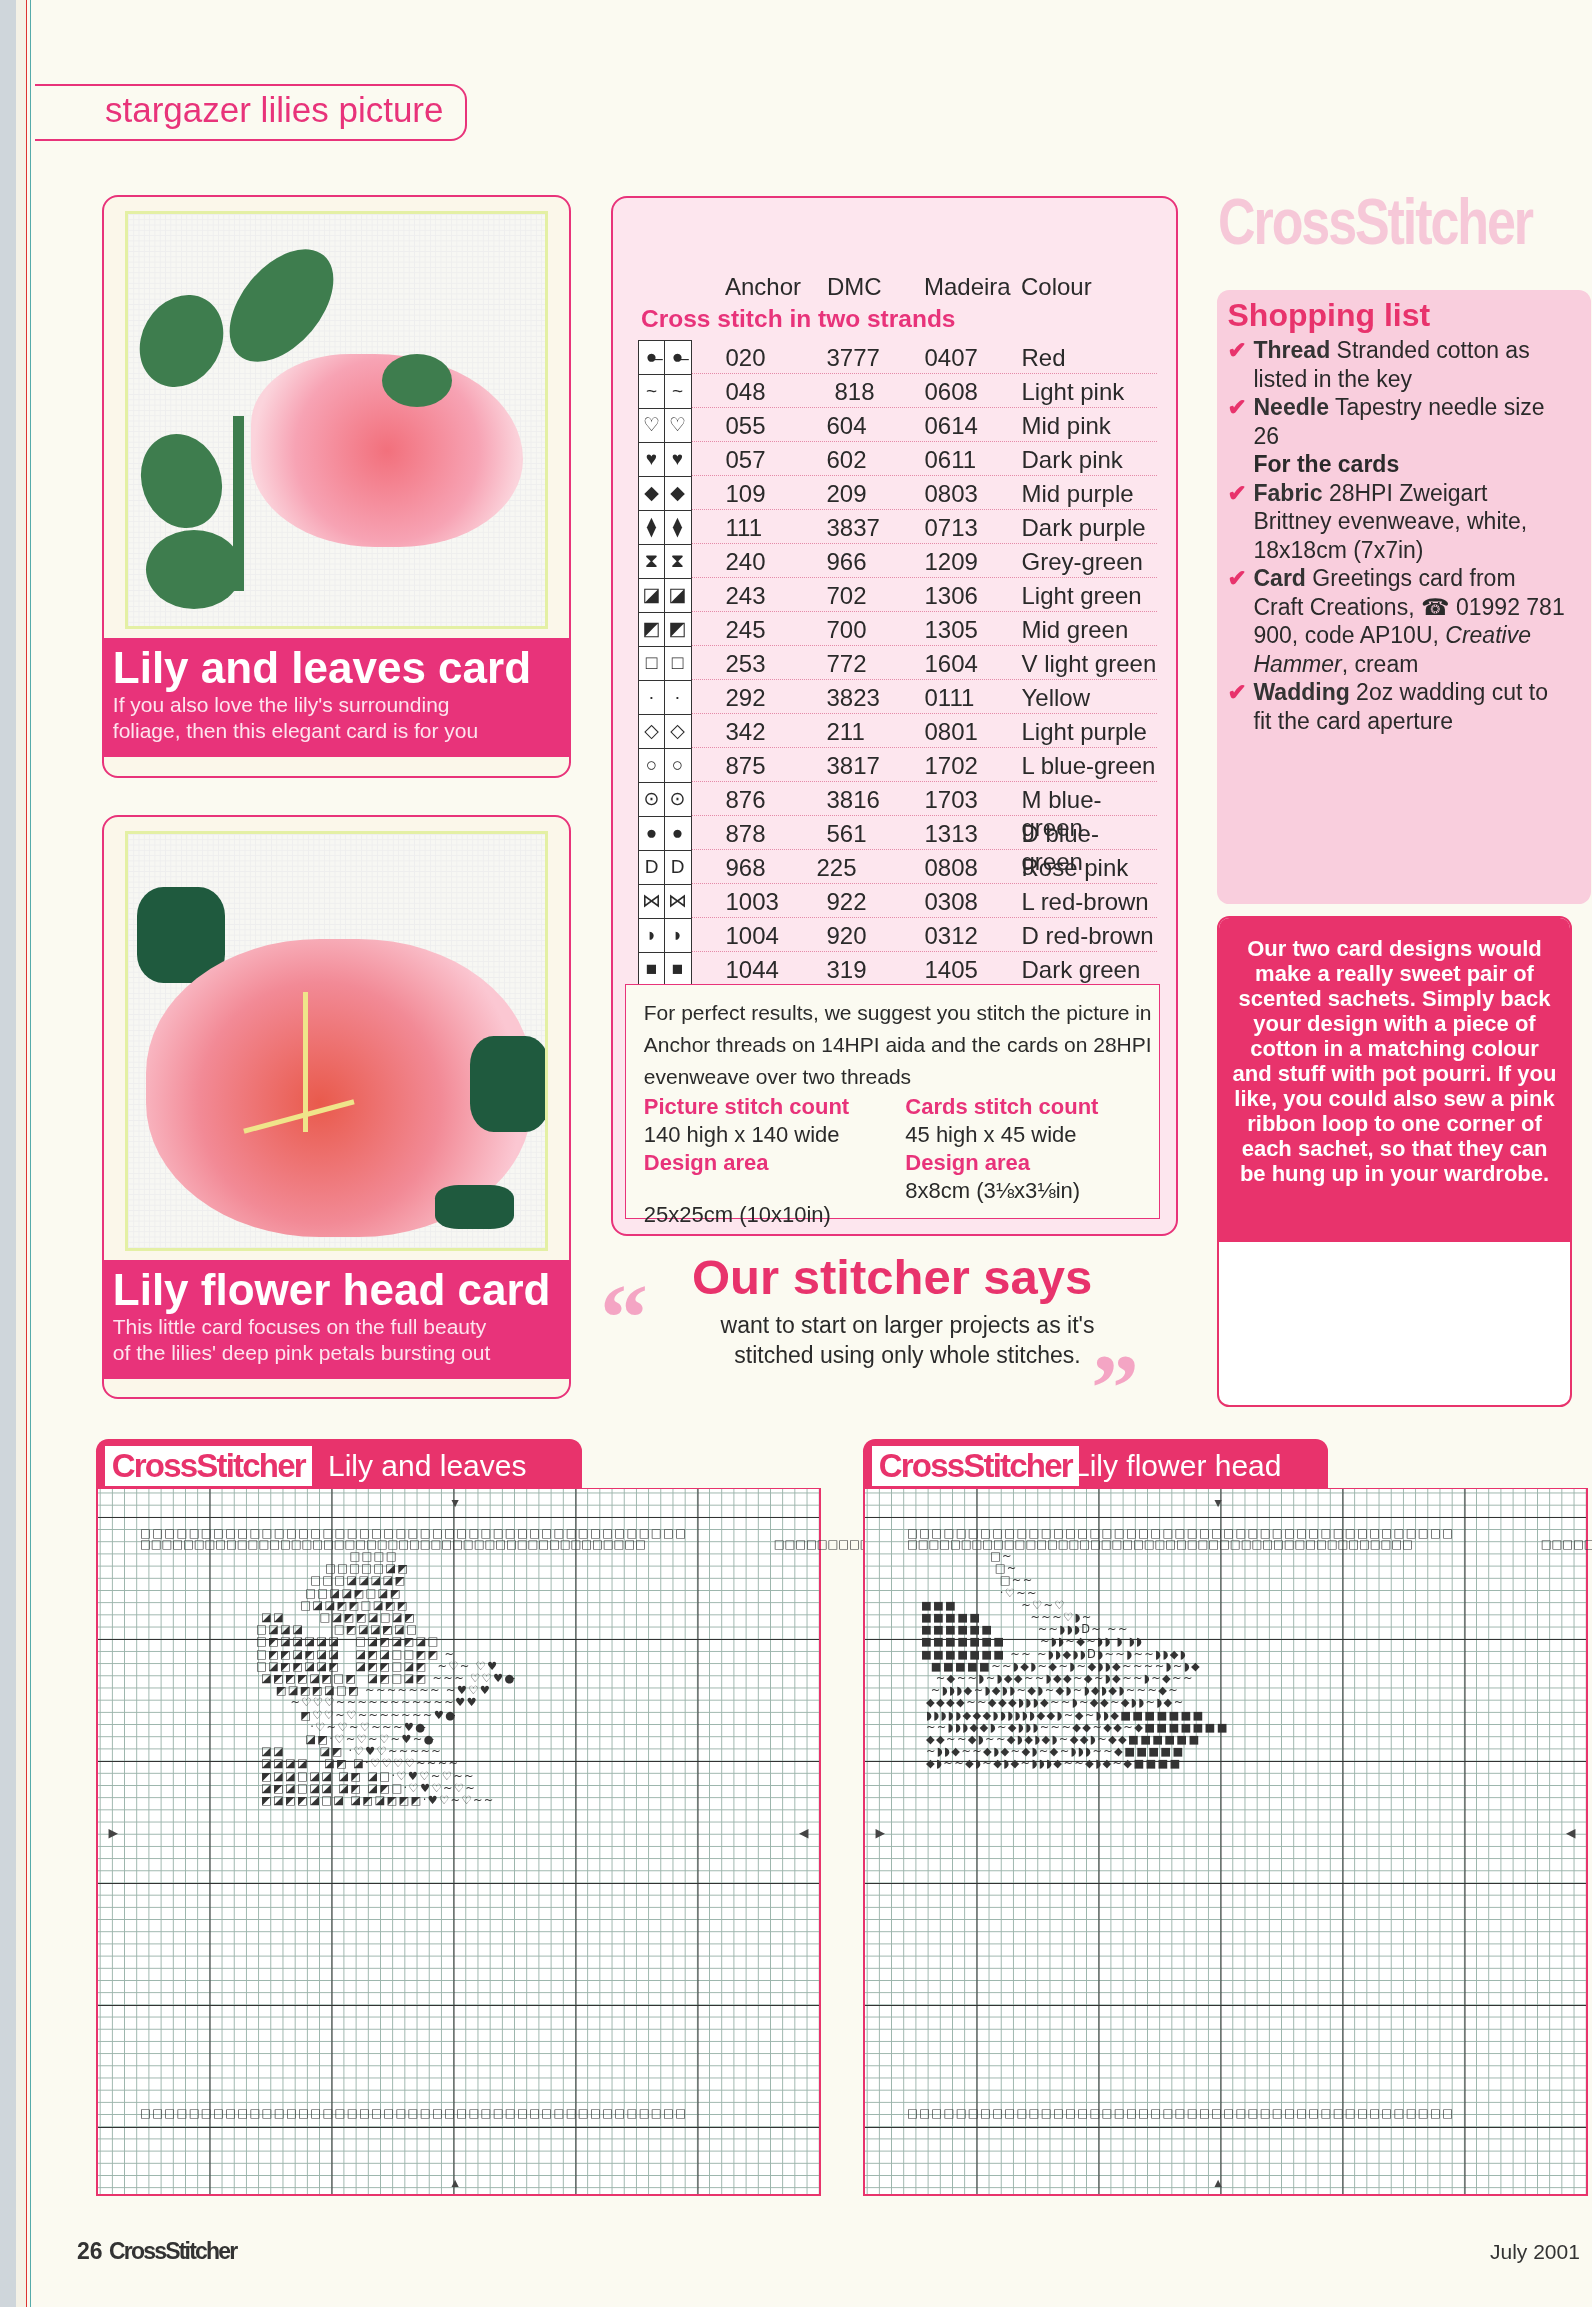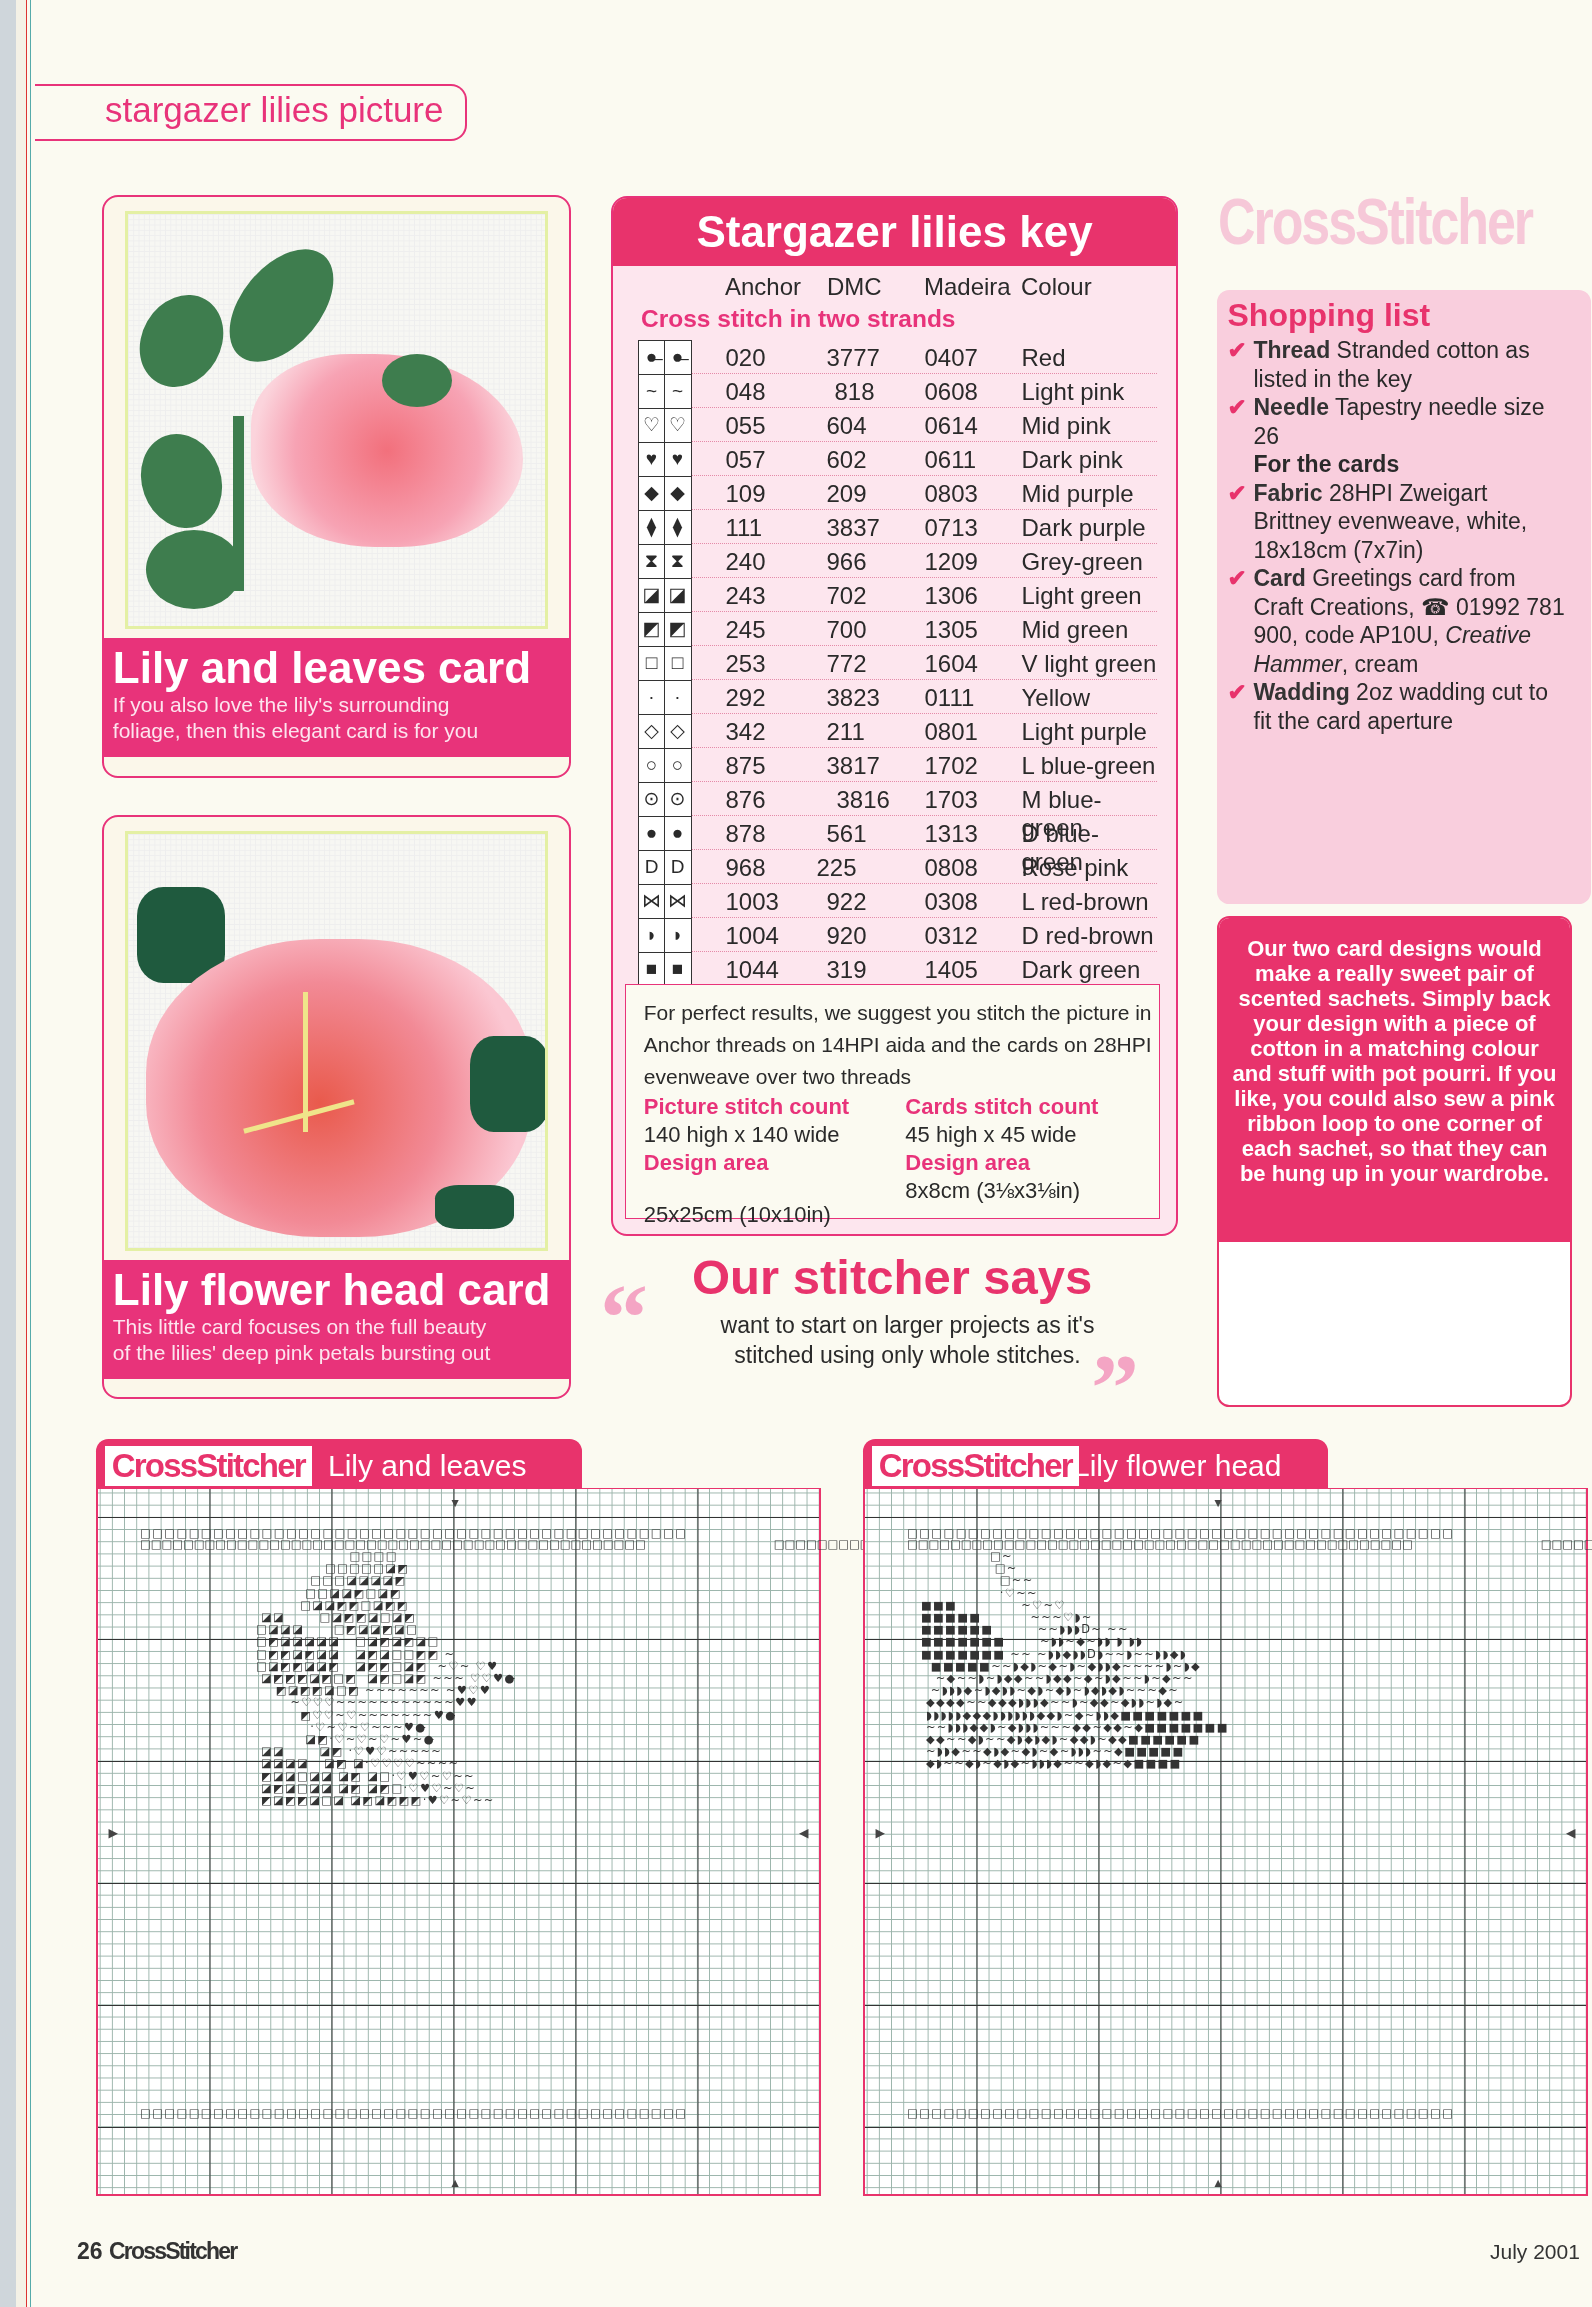--- a/index.html
+++ b/index.html
@@ -112,21 +112,20 @@
     <div class="abs" style="left:114px;top:280px;width:114px;height:5.3px;background:#efe58a;transform:rotate(-15deg);"></div>
   </div>
   <div class="caption">
     <h2>Lily flower head card</h2>
     <p>This little card focuses on the full beauty</p>
     <p>of the lilies' deep pink petals bursting out</p>
   </div>
 </div>
 
 <div class="abs key">
-  <div class="key-head">Stargazer lilies key</div>
   <div class="key-cols">
     <span style="left:112px;">Anchor</span>
     <span style="left:214px;">DMC</span>
     <span style="left:311px;">Madeira</span>
     <span style="left:408px;">Colour</span>
   </div>
   <div class="key-sub">Cross stitch in two strands</div>
   <div class="key-rows" id="keyrows">
       <div class="krow">
         <span class="sym">●̶</span>
@@ -229,21 +228,21 @@
         <span class="sym sym2">○</span>
         <span class="c" style="left:88px;">875</span>
         <span class="c" style="left:189px;">3817</span>
         <span class="c" style="left:287px;">1702</span>
         <span class="c" style="left:384px;">L blue-green</span>
       </div>
       <div class="krow">
         <span class="sym">⊙</span>
         <span class="sym sym2">⊙</span>
         <span class="c" style="left:88px;">876</span>
-        <span class="c" style="left:199px;">3816</span>
+        <span class="c" style="left:189px;">3816</span>
         <span class="c" style="left:287px;">1703</span>
         <span class="c" style="left:384px;">M blue-green</span>
       </div>
       <div class="krow">
         <span class="sym">●</span>
         <span class="sym sym2">●</span>
         <span class="c" style="left:88px;">878</span>
         <span class="c" style="left:189px;">561</span>
         <span class="c" style="left:287px;">1313</span>
         <span class="c" style="left:384px;">D blue-green</span>

